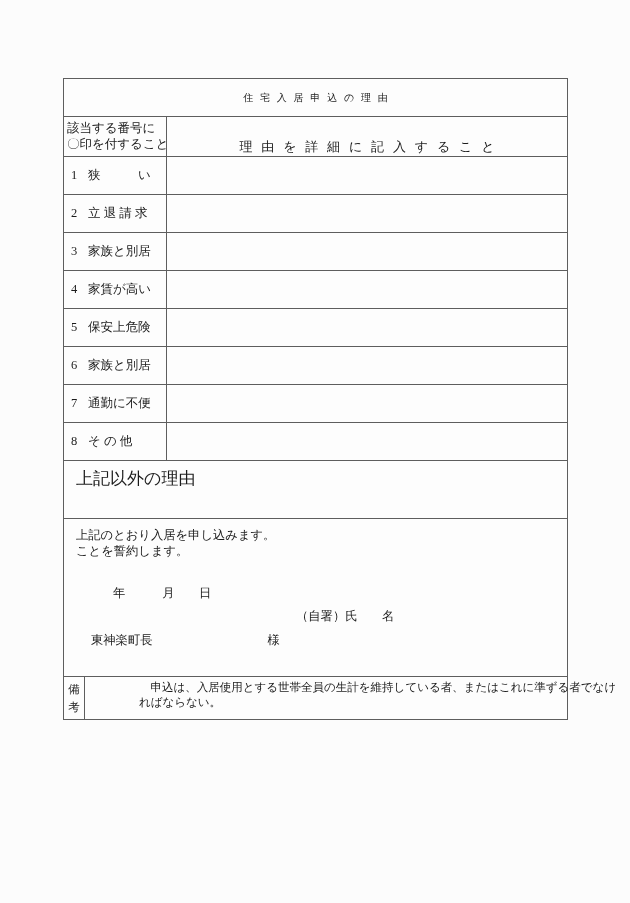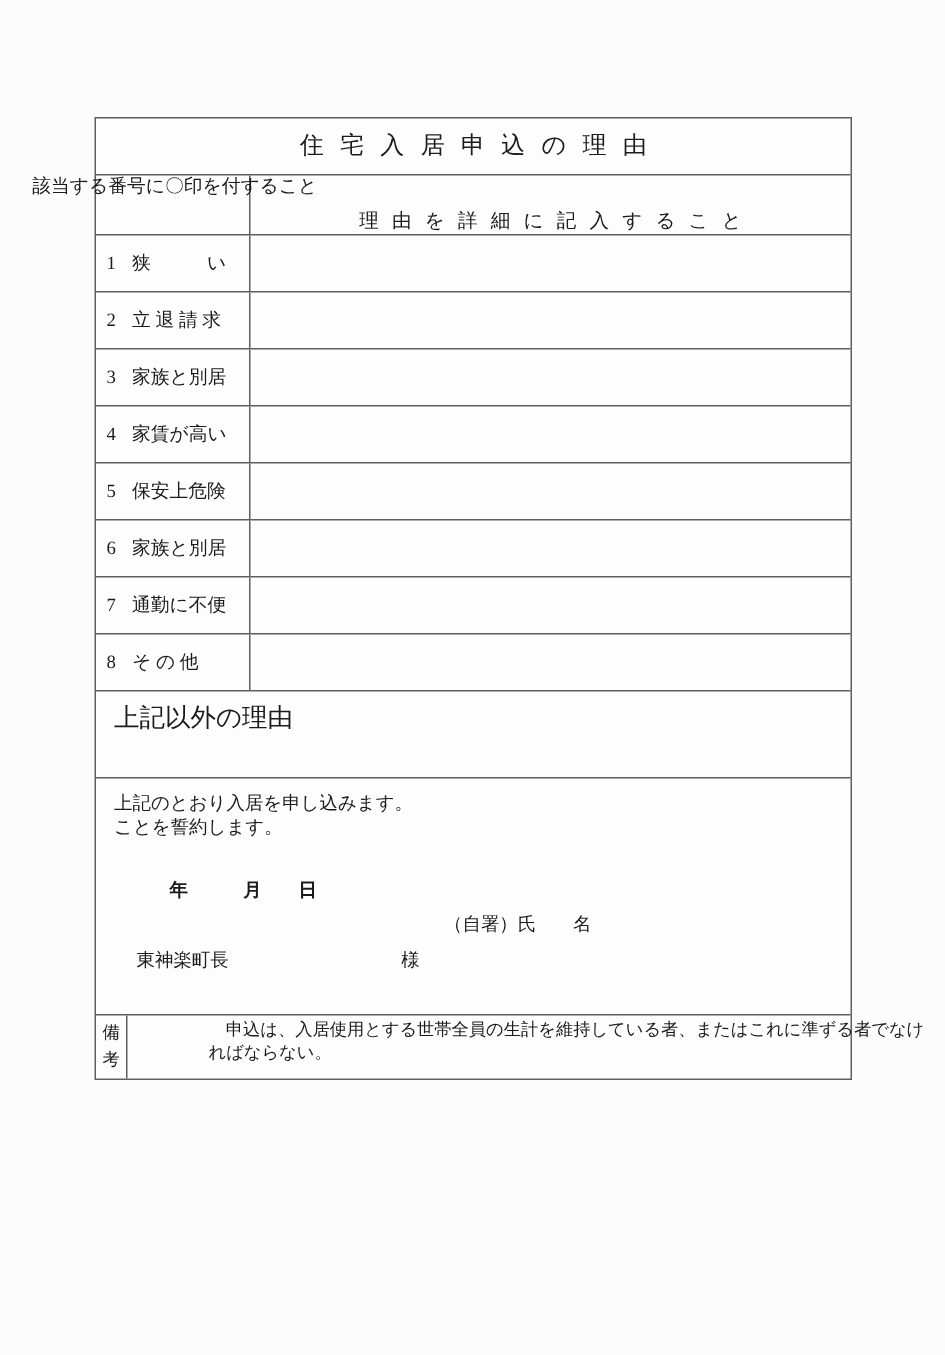--- a/index.html
+++ b/index.html
@@ -32,33 +32,34 @@
   }
   .row:last-child { border-bottom: none; }
 
   
   .title-row {
     height: 38px;
     align-items: center;
     justify-content: center;
   }
   .title-row .title-text {
-    font-size: 16px;
+    font-size: 10px;
     letter-spacing: 0.68em;
     text-indent: 0.68em; 
     white-space: nowrap;
   }
 
   
   .header-row { height: 40px; }
   .hcol-left {
     width: 103px;
     border-right: 1px solid #5e5e5e;
     box-sizing: border-box;
     display: flex;
+    flex-direction: column;
     justify-content: center;
     padding-left: 3px;
     font-size: 12.5px;
     line-height: 15.5px;
     white-space: nowrap;
   }
   .hcol-right {
     flex: 1;
     display: flex;
     align-items: flex-end;
@@ -106,21 +107,20 @@
     padding-top: 10px;
     box-sizing: border-box;
     font-size: 12.3px;
   }
   .pledge-para { padding-left: 12px; padding-right: 10px; line-height: 15.6px; font-family: Liberation Mono, monospace; }
   .pledge-para div { white-space: nowrap; }
   .date-line {
     margin-top: 25px;
     padding-left: 49px;
     white-space: nowrap;
-    font-weight: bold;
   }
   .sign-line {
     margin-top: 6px;
     padding-left: 232px;
     white-space: nowrap;
   }
   .mayor-line {
     margin-top: 7px;
     padding-left: 27px;
     white-space: nowrap;

